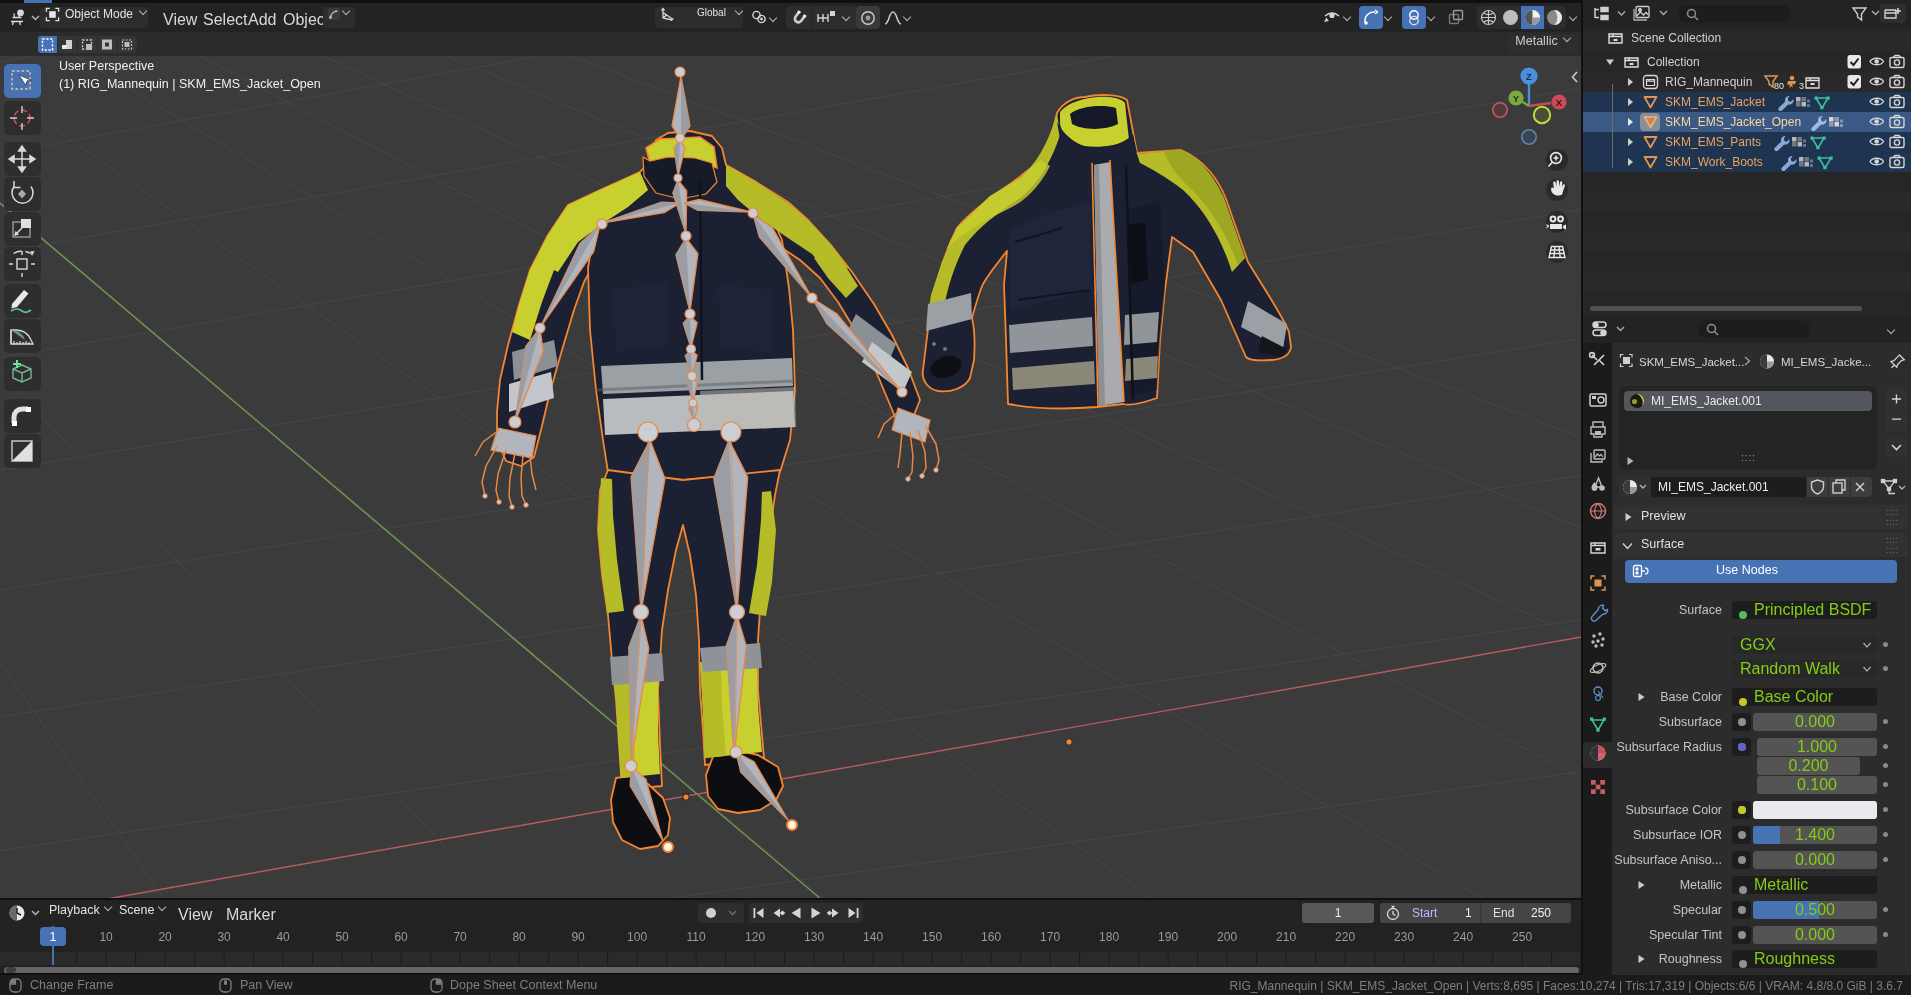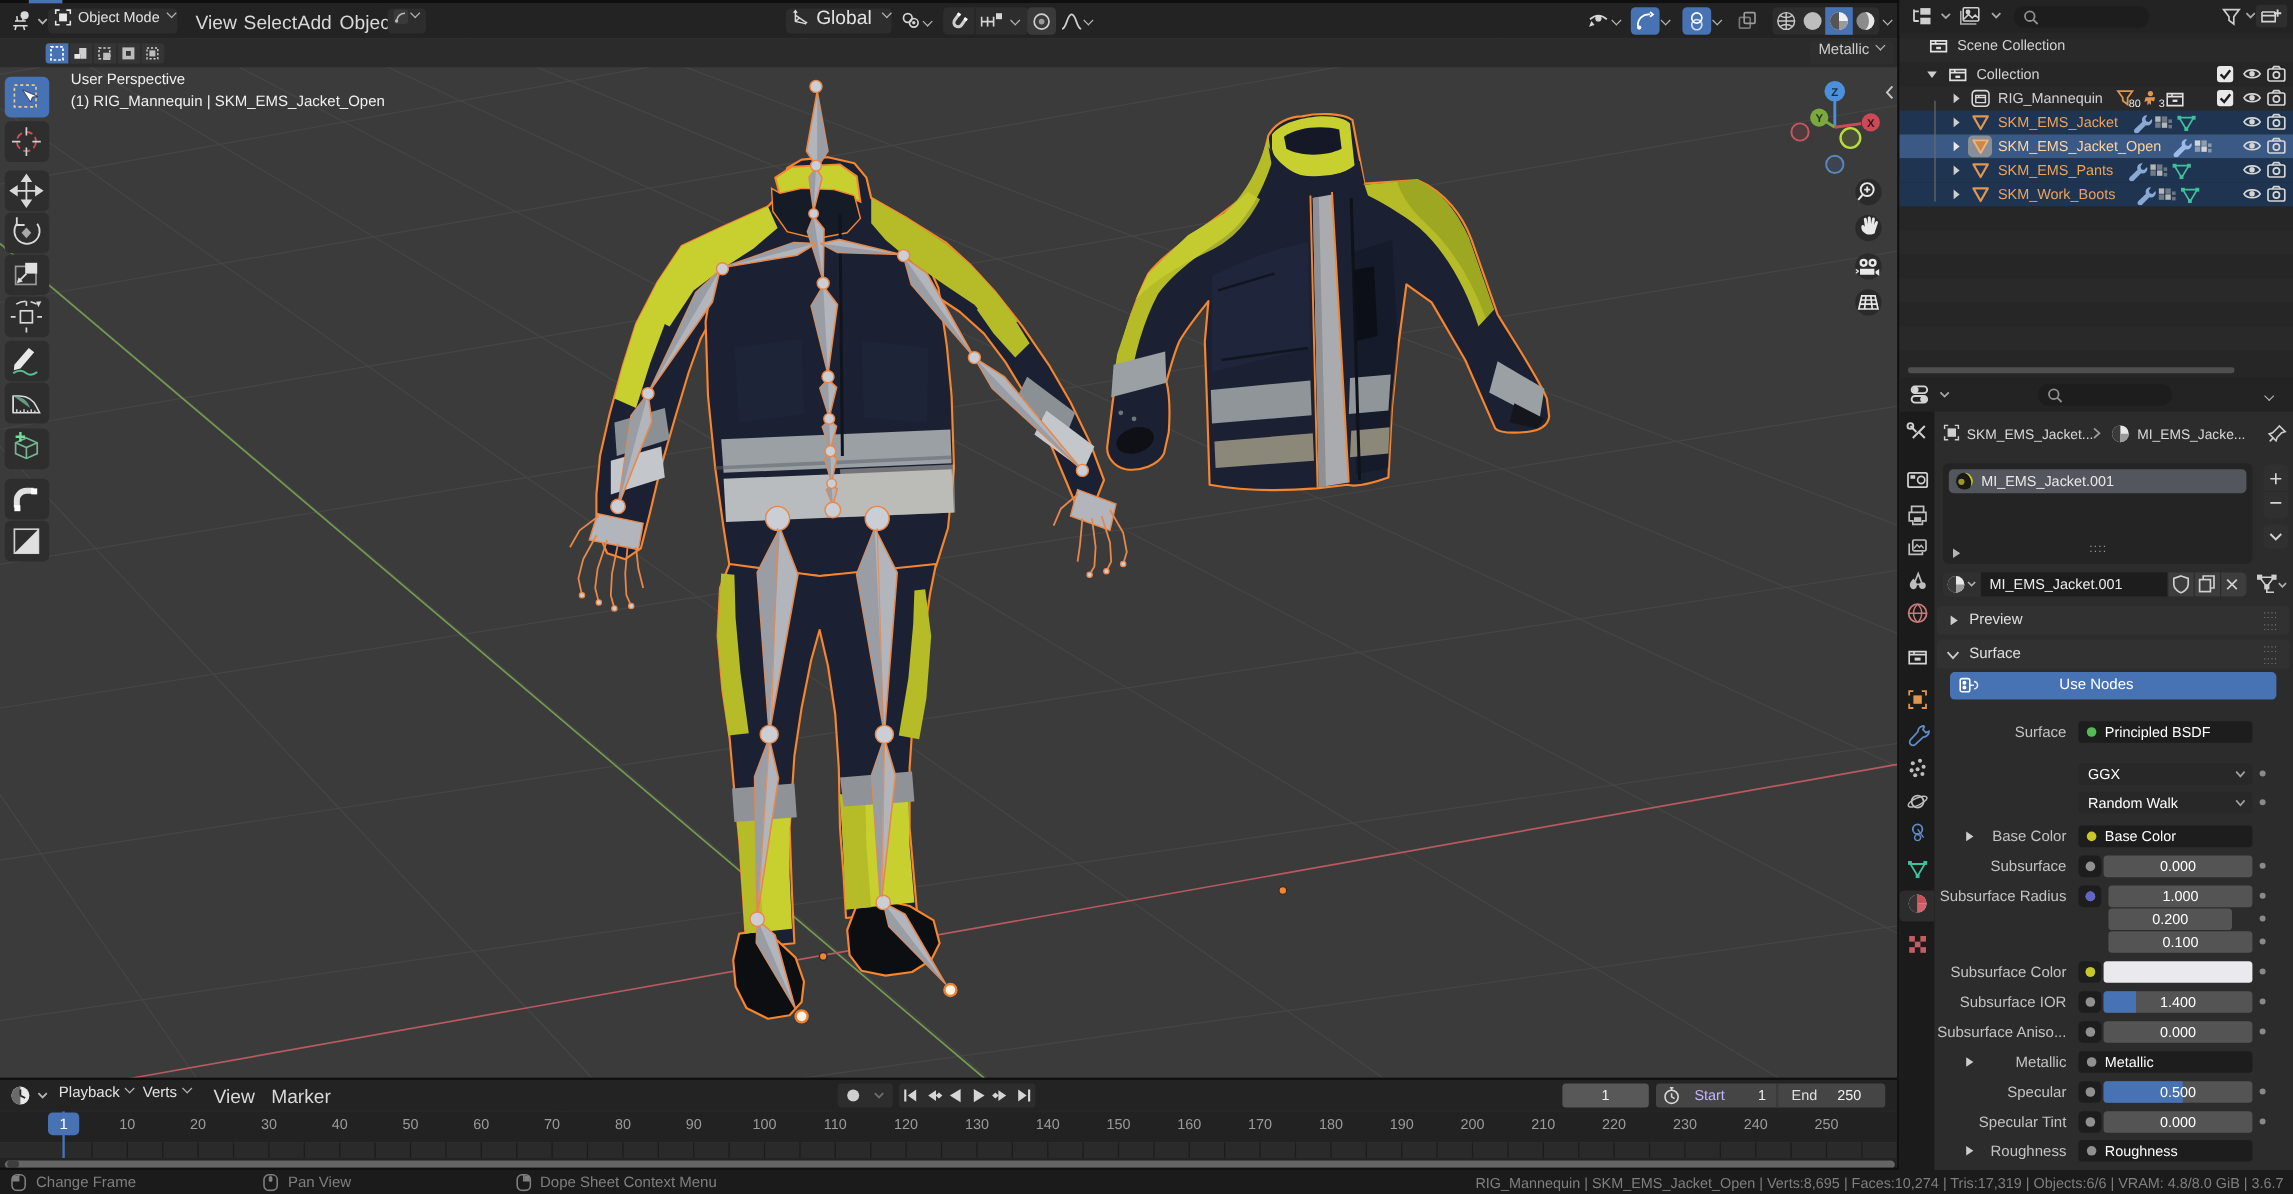--- a/index.html
+++ b/index.html
@@ -3,21 +3,21 @@
 html,body{margin:0;padding:0;background:#000}
 #app{position:relative;width:1911px;height:995px;background:#3b3b3b;font-family:"Liberation Sans",sans-serif;overflow:hidden;font-size:12px;color:#cfcfcf}
 .abs{position:absolute}
 .hdr{background:#232323}
 .dd{background:#2d2d2d;border-radius:4px;display:flex;align-items:flex-start;color:#e3e3e3}
 .chev{width:7px;height:7px;display:inline-block;position:relative}
 .chev.abs{position:absolute}
 .chev:after{content:"";position:absolute;left:0;top:1px;width:5px;height:5px;border-right:1.4px solid #b5b5b5;border-bottom:1.4px solid #b5b5b5;transform:rotate(45deg)}
 .menu{color:#d8d8d8;font-size:16px}
 .toolbtn{position:absolute;left:4px;width:37px;height:34px;background:#2e2e2e;border-radius:5px}
-.pfield{position:absolute;border-radius:3px;font-size:12px;display:flex;align-items:center;justify-content:center;color:#ffffff}
+.pfield{position:absolute;border-radius:3px;font-size:16px;display:flex;align-items:flex-end;justify-content:center;color:#84cc16}
 .plabel{position:absolute;color:#c3c3c3;font-size:12.5px;text-align:right}
 .sock{position:absolute;width:19px;height:18px;background:#1d1d1d;border-radius:4px}
 .sock:after{content:"";position:absolute;left:5.5px;top:5px;width:8px;height:8px;border-radius:50%;background:#909090}
 .deco{position:absolute;width:5px;height:5px;border-radius:50%;background:#8a8a8a}
 .orow{position:absolute;left:0;width:328px;height:20px;display:flex;align-items:center;font-size:12px;color:#d2d2d2}
 </style></head><body>
 <div id="app">
 
   <svg id="vp" class="abs" style="left:0;top:0" width="1583" height="975" viewBox="0 0 1583 975">
     <defs>
@@ -286,21 +286,21 @@
       <span class="chev" style="margin-left:2px"></span>
     </div>
 
     <div class="dd abs" style="left:655px;top:4px;width:88px;height:21px;background:#2d2d2d">
       <svg style="margin-left:5px" width="15" height="15" viewBox="0 0 15 15">
           <g stroke="#d9d9d9" stroke-width="1.3" fill="none">
             <path d="M3 2 v9 l9 2 M3 11 l3.5-3 M3 5.5 l8 5.5"></path>
             <path d="M1.5 3.5 L3 1.5 L4.5 3.5 M10.8 11 l2 .9 -1.5 1.6"></path>
           </g>
         </svg>
-      <span style="margin-left:6px;font-size:16px">Global</span>
+      <span style="margin-left:22px;font-size:10px">Global</span>
       <span class="chev" style="margin-left:10px"></span>
     </div>
 
     <div class="abs" style="left:749px;top:4px;display:flex;align-items:center">
       <svg width="20" height="20" viewBox="0 0 20 20">
           <g stroke="#d5d5d5" stroke-width="1.4" fail="none" fill="none">
             <circle cx="7.5" cy="8" r="3.6"></circle>
             <circle cx="12.5" cy="12" r="3.6"></circle>
           </g>
           <circle cx="12.5" cy="12" r="1.4" fill="#d5d5d5"></circle>
@@ -501,21 +501,21 @@
         <circle cx="9" cy="9" r="7.5" fill="#e8e8e8"></circle>
         <path d="M9 1.5 A7.5 7.5 0 0 0 9 16.5 z" fill="#6a6a6a"></path>
         <path d="M9 9 L9 4 M9 9 L13 11" stroke="#222" stroke-width="1.5" fill="none"></path>
         <path d="M24 7 l3.5 3.5 L31 7" stroke="#b5b5b5" stroke-width="1.5" fill="none"></path>
       </svg>
     <div class="dd abs" style="left:47px;top:3px;width:66px;height:20px;background:transparent">
         <span style="margin-left:2px;font-size:12.5px">Playback</span>
         <span class="chev" style="margin-left:5px"></span>
       </div>
     <div class="dd abs" style="left:117px;top:3px;width:60px;height:20px;background:transparent">
-        <span style="margin-left:2px;font-size:12.5px">Verts</span>
+        <span style="margin-left:2px;font-size:12.5px">Scene</span>
         <span class="chev" style="margin-left:5px"></span>
       </div>
     <span class="abs menu" style="left:178px;top:6px">View</span>
     <span class="abs menu" style="left:226px;top:6px">Marker</span>
     <div class="abs" style="left:698px;top:3px;width:46px;height:20px;background:#2d2d2d;border-radius:3px"></div>
     <svg class="abs" style="left:698px;top:3px" width="46" height="20" viewBox="0 0 46 20">
         <circle cx="13" cy="10" r="5" fill="#cfcfcf"></circle>
         <path d="M31 8 l3.5 3.5 L38 8" stroke="#6e6e6e" stroke-width="1.5" fill="none"></path>
       </svg>
     <div class="abs" style="left:749px;top:3px;width:114px;height:20px;background:#2d2d2d;border-radius:3px"></div>

